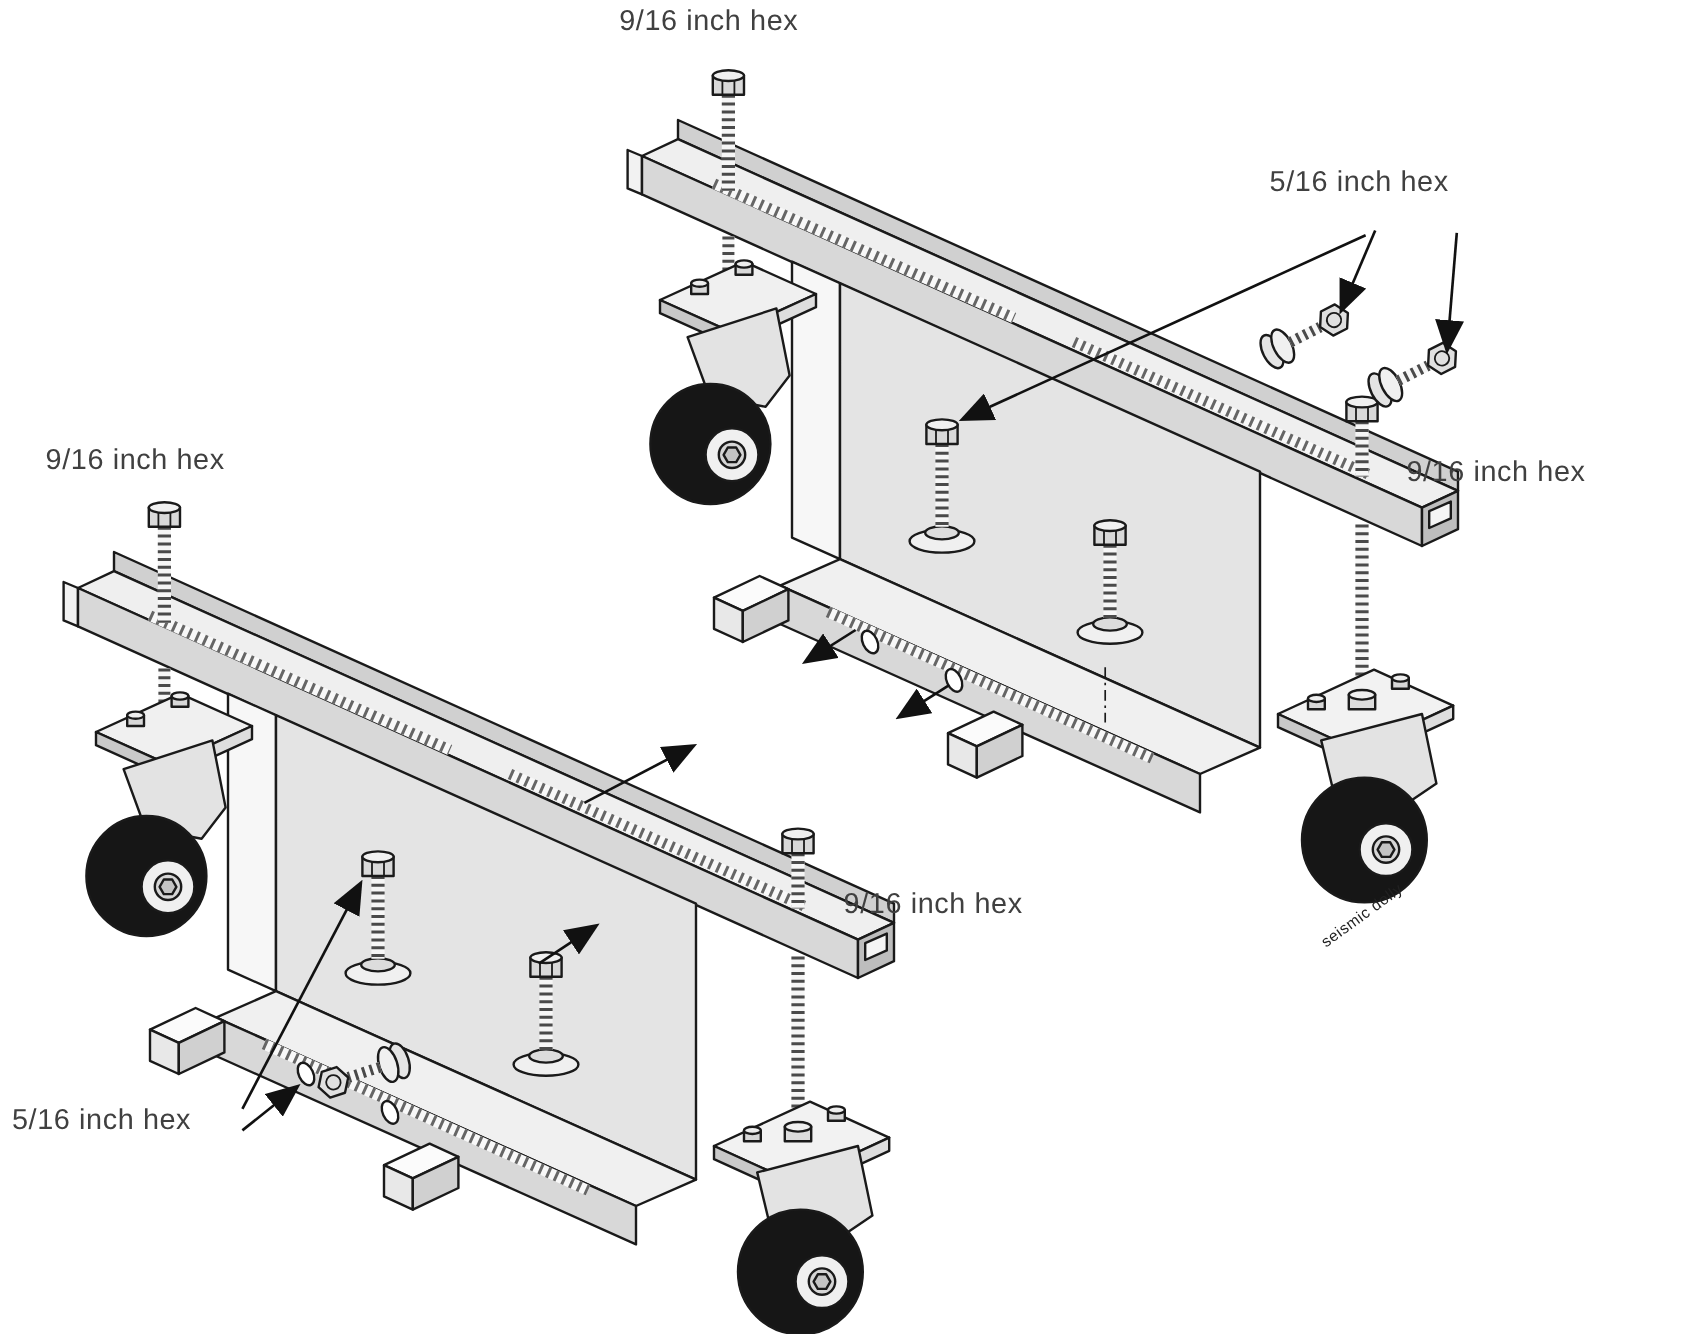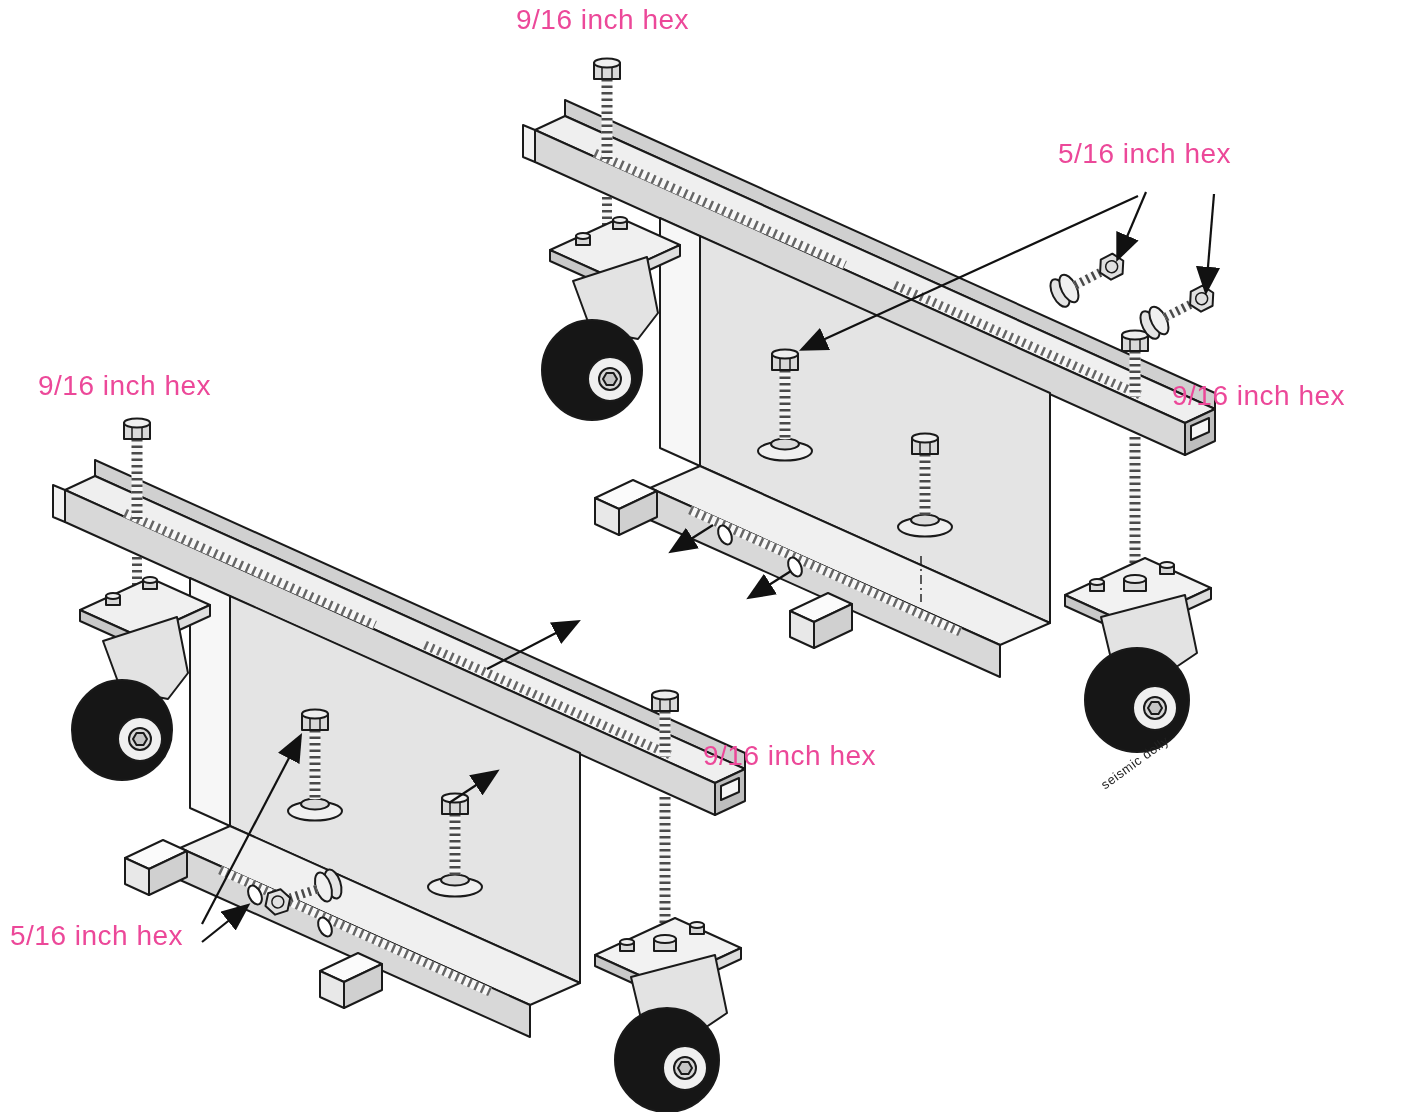--- a/index.html
+++ b/index.html
@@ -9,21 +9,21 @@
   
   .p{stroke:#1a1a1a;stroke-width:2;stroke-linejoin:round;}
   .t{stroke:#1a1a1a;stroke-width:1.5;fill:none;}
   .shaftbg{stroke:#f6f6f6;stroke-width:11;}
   .shaft{stroke:#4a4a4a;stroke-width:11;stroke-dasharray:2.5 4;}
   .rodbg{stroke:#f8f8f8;stroke-width:9;}
   .rod{stroke:#666;stroke-width:9;stroke-dasharray:2.5 4.5;}
   .arrow{stroke:#111;stroke-width:2.2;fill:none;marker-end:url(#ah);}
   .breakline{stroke:#1a1a1a;stroke-width:1.4;stroke-dasharray:9 4 2 4;}
   
-  .lbl{position:absolute;font-size:28px;color:#ec4899;white-space:nowrap;letter-spacing:.5px;}
+  .lbl{position:absolute;font-size:24px;color:#404040;white-space:nowrap;letter-spacing:.5px;}
   .wm{position:absolute;font-size:13px;color:#222;transform:rotate(-36deg);transform-origin:left top;
       letter-spacing:.5px;}
 </style>
 </head>
 <body>
 
 <div class="stage">
 
 <svg width="1414" height="1112" viewBox="0 0 1414 1112">
   <defs>

